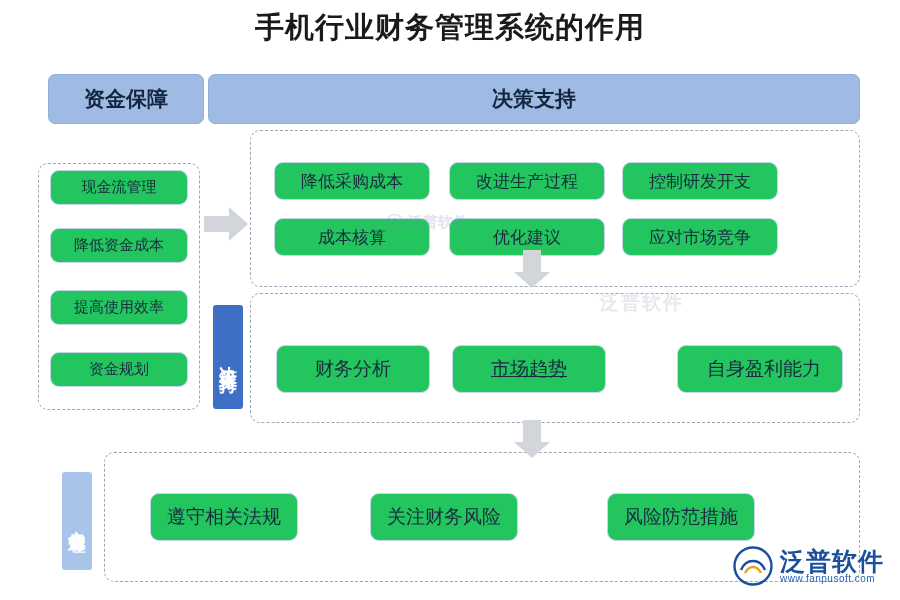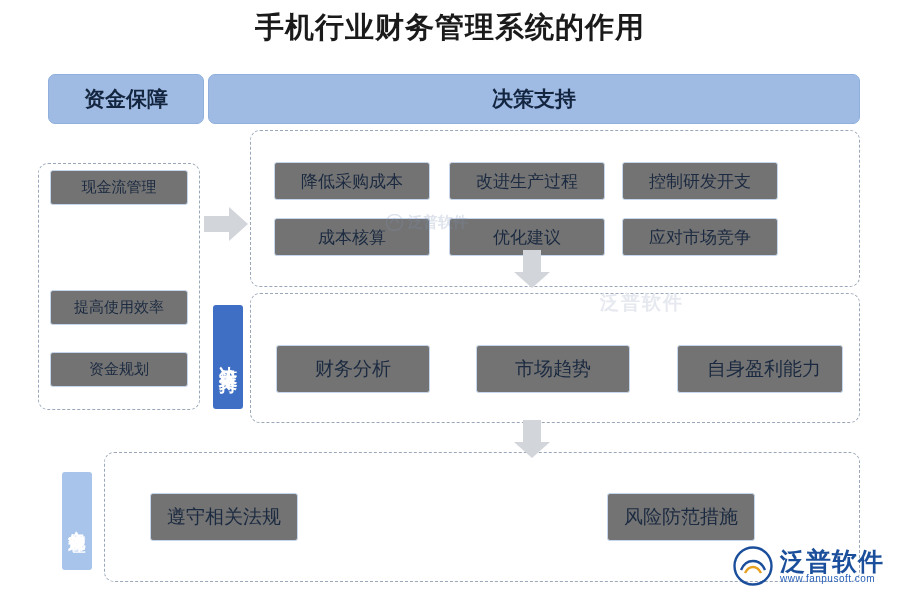--- a/index.html
+++ b/index.html
@@ -58,23 +58,23 @@
     background: #ffffff;
   }
   #grp-funding { left: 38px;  top: 163px; width: 160px; height: 245px; }
   #grp-cost    { left: 250px; top: 130px; width: 608px; height: 155px; }
   #grp-decision{ left: 250px; top: 293px; width: 608px; height: 128px; }
   #grp-compliance { left: 104px; top: 452px; width: 754px; height: 128px; }
 
   
   .chip {
     position: absolute;
-    background: #737373;
+    background: #22c55e;
     border: 1px solid #c6d6ec;
-    border-radius: 3px;
+    border-radius: 9px;
     display: flex;
     align-items: center;
     justify-content: center;
     font-size: 15px;
     color: #1b2a40;
   }
   .chip-left { left: 50px; width: 136px; height: 33px; }
   #chip-cash   { top: 170px; }
   #chip-lower  { top: 228px; }
   #chip-eff    { top: 290px; }
@@ -94,21 +94,21 @@
   #cc6 { left: 622px; top: 218px; width: 154px; }
 
   
   .chip-dec {
     position: absolute;
     height: 46px;
     top: 345px;
     font-size: 19px;
   }
   #dc1 { left: 276px; width: 152px; }
-  #dc2 { left: 476px; width: 152px; }
+  #dc2 { left: 452px; width: 152px; text-decoration: underline; }
   #dc3 { left: 677px; width: 156px; padding-left: 8px; }
 
   
   .chip-comp {
     position: absolute;
     height: 46px;
     top: 493px;
     font-size: 19px;
   }
   #pc1 { left: 150px; width: 146px; }
@@ -230,20 +230,21 @@
 
   <div class="header-bar" id="hdr-funding">资金保障</div>
   <div class="header-bar" id="hdr-cost">决策支持</div>
 
   <div class="dashed-box" id="grp-funding"></div>
   <div class="dashed-box" id="grp-cost"></div>
   <div class="dashed-box" id="grp-decision"></div>
   <div class="dashed-box" id="grp-compliance"></div>
 
   <div class="chip chip-left" id="chip-cash">现金流管理</div>
+  <div class="chip chip-left" id="chip-lower">降低资金成本</div>
   <div class="chip chip-left" id="chip-eff">提高使用效率</div>
   <div class="chip chip-left" id="chip-plan">资金规划</div>
 
   <svg class="arrow-right" viewBox="0 0 44 38">
     <polygon points="0,11 25,11 25,2 44,19 25,36 25,27 0,27" fill="#d2d5da"></polygon>
   </svg>
 
   <div class="chip chip-cost" id="cc1">降低采购成本</div>
   <div class="chip chip-cost" id="cc2">改进生产过程</div>
   <div class="chip chip-cost" id="cc3">控制研发开支</div>
@@ -269,20 +270,21 @@
   <div class="chip chip-dec" id="dc3">自身盈利能力</div>
 
   <div class="wm-ghost">泛普软件</div>
 
   <svg class="arrow-down" id="arr-down-2" viewBox="0 0 40 38">
     <polygon points="11,0 29,0 29,22 38,22 20,38 2,22 11,22" fill="#d2d5da"></polygon>
   </svg>
 
   <div class="vtab-light" id="vtab-compliance">合规管理</div>
   <div class="chip chip-comp" id="pc1">遵守相关法规</div>
+  <div class="chip chip-comp" id="pc2">关注财务风险</div>
   <div class="chip chip-comp" id="pc3">风险防范措施</div>
 
   <div class="logo">
     <div class="logo-mark">
       <svg width="40" height="40" viewBox="0 0 40 40">
         <circle cx="20" cy="20" r="18.5" fill="none" stroke="#1b4f9c" stroke-width="2.4"></circle>
         <path d="M8 24 C13 12, 27 12, 32 24" fill="none" stroke="#1b4f9c" stroke-width="2.4"></path>
         <path d="M12 27 C16 19, 24 19, 28 27" fill="none" stroke="#e8a020" stroke-width="2.4"></path>
       </svg>
     </div>

